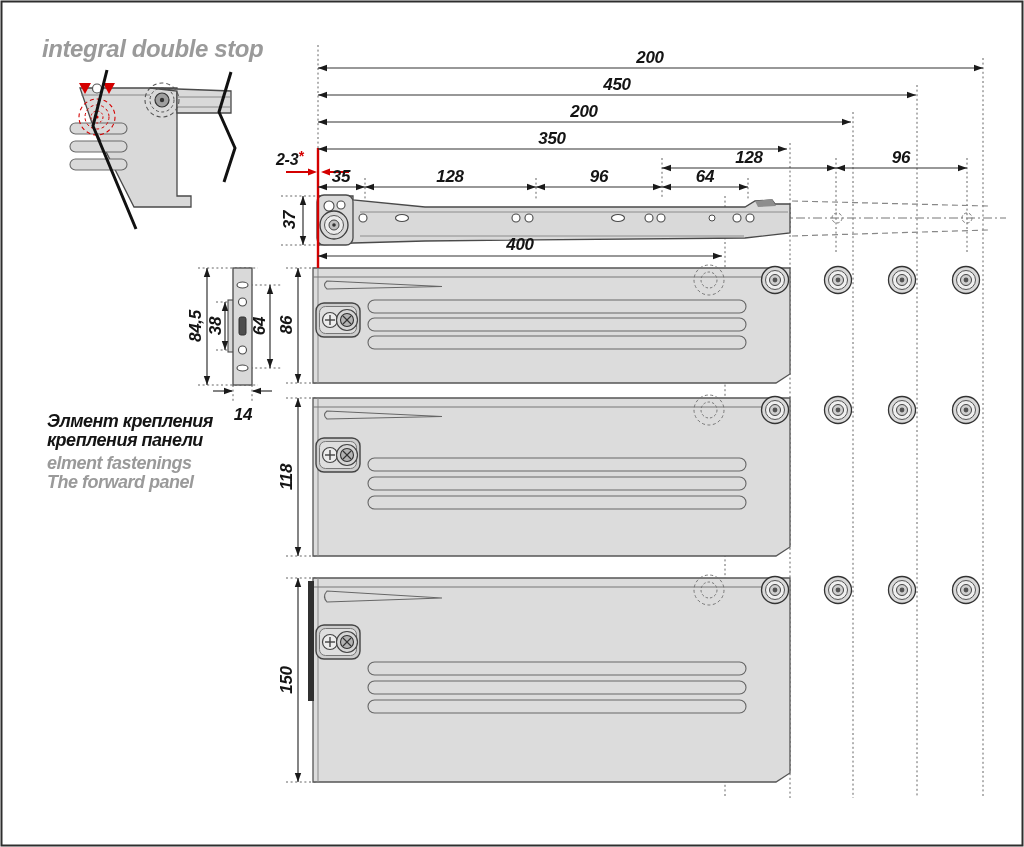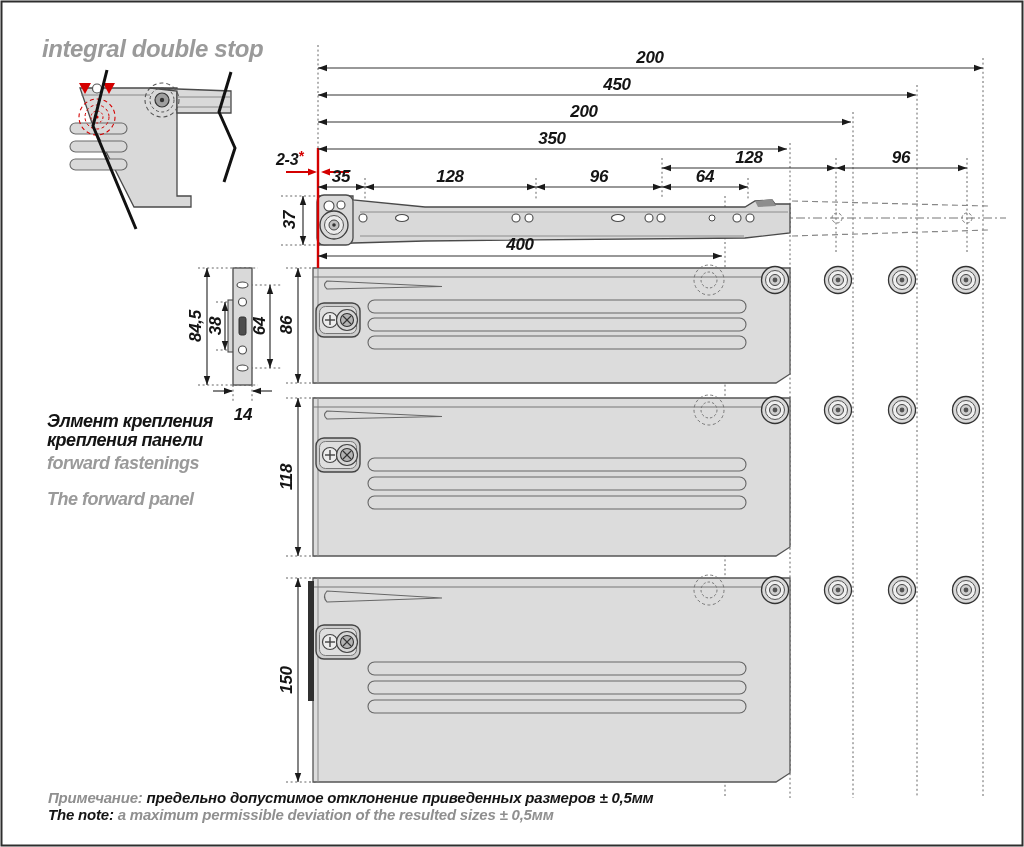--- a/index.html
+++ b/index.html
@@ -320,18 +320,16 @@
   <div class="lbl dimv" style="left:215px;top:326px">38</div>
   <div class="lbl dimv" style="left:259px;top:326px">64</div>
   <div class="lbl dim" style="left:243px;top:406px">14</div>
 
   <div class="lbl dimv" style="left:286px;top:325px">86</div>
   <div class="lbl dimv" style="left:286px;top:477px">118</div>
   <div class="lbl dimv" style="left:286px;top:680px">150</div>
 
   <div class="lbl blk" style="left:47px;top:412px">Элмент крепления</div>
   <div class="lbl blk" style="left:47px;top:431px">крепления панели</div>
-  <div class="lbl blk gray" style="left:47px;top:454px">forward fastenings</div>
-  <div class="lbl blk gray" style="left:47px;top:490px">The forward panel</div>
-
-  <div class="lbl note" style="left:48px;top:790px"><span class="ngray">Примечание:</span><span> предельно допустимое отклонение приведенных размеров ± 0,5мм</span></div>
-  <div class="lbl note" style="left:48px;top:807px"><span>The note:</span><span class="ngray"> a maximum permissible deviation of the resulted sizes ± 0,5мм</span></div>
+  <div class="lbl blk gray" style="left:47px;top:454px">elment fastenings</div>
+  <div class="lbl blk gray" style="left:47px;top:473px">The forward panel</div>
+
 </div>
 
 </body></html>

